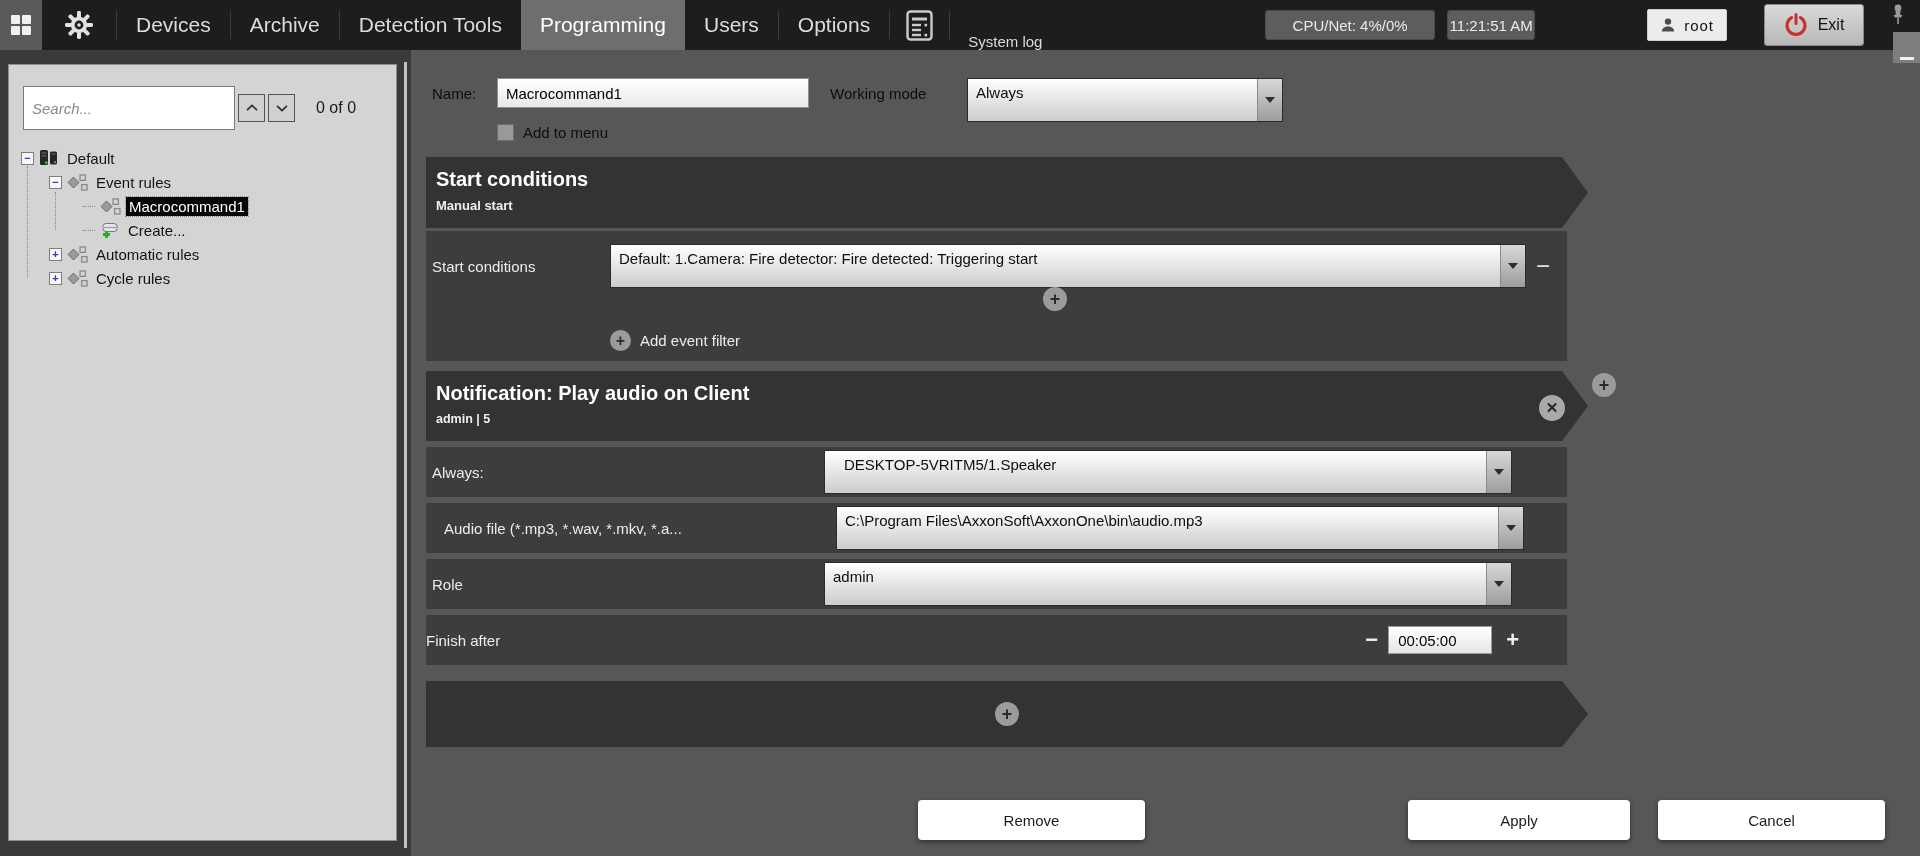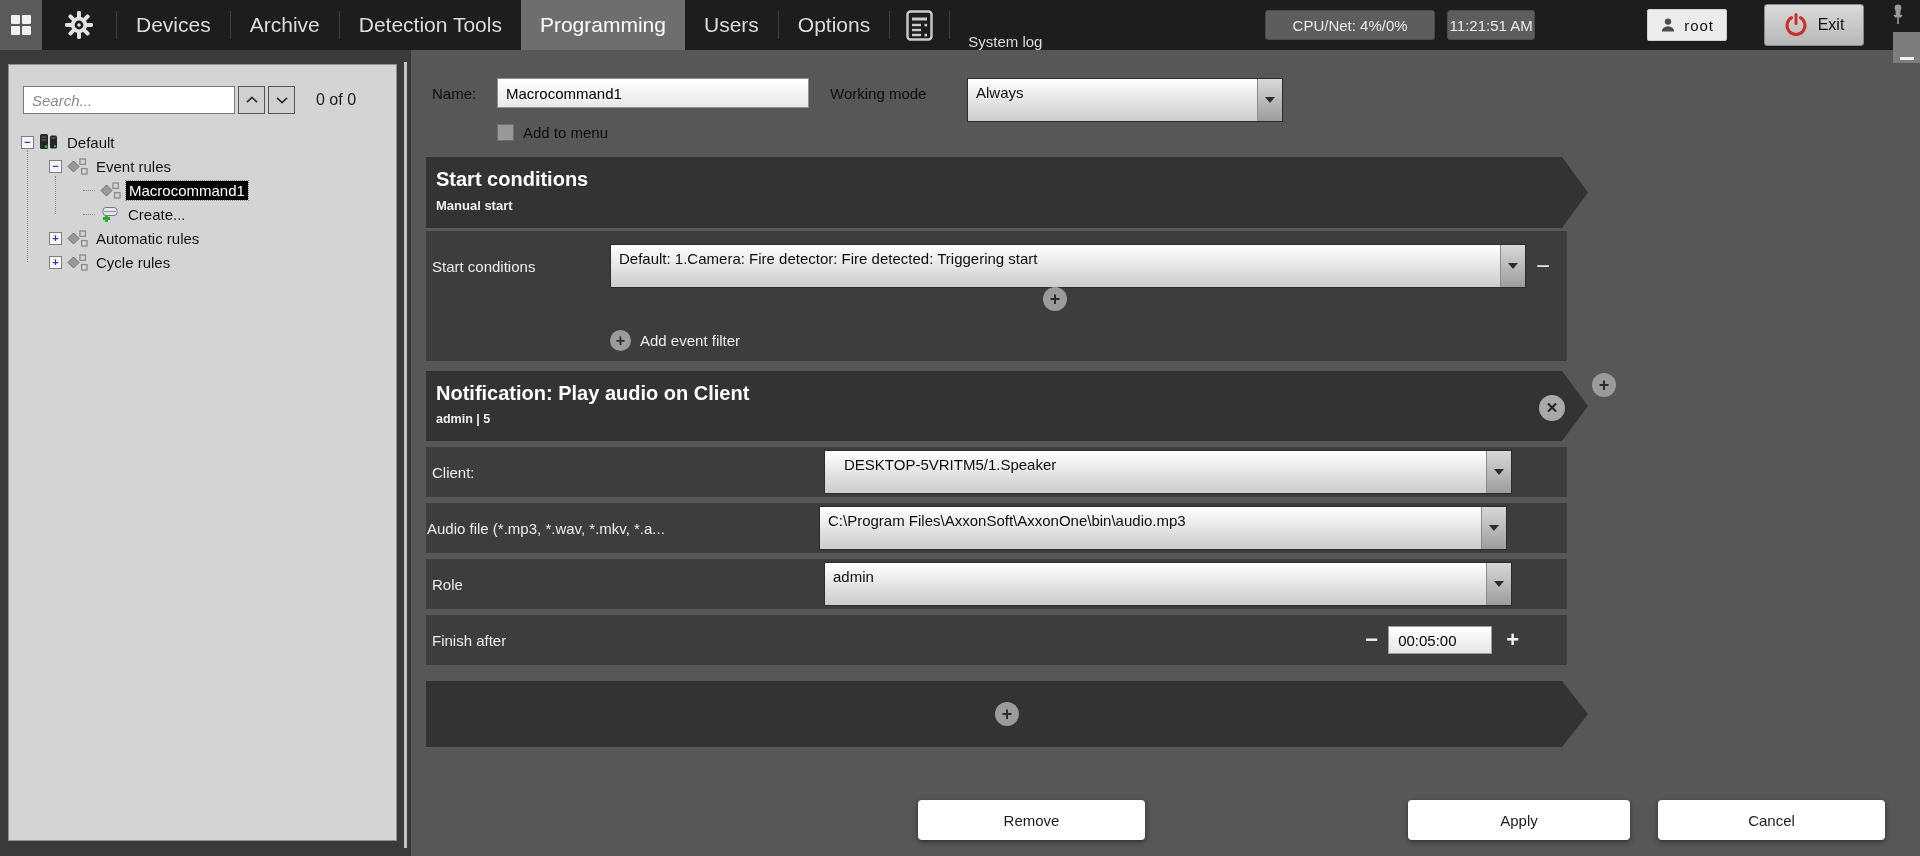--- a/index.html
+++ b/index.html
@@ -30,21 +30,21 @@
   .mini-btn { position:absolute; left:1893px; top:32px; width:27px; height:31px; background:#7d7d7d; border:none; z-index:6; }
   .mini-btn::after { content:""; display:block; width:14px; height:3px; background:#f2f2f2; margin:21px auto 0; }
 
   
   .left-strip { position:absolute; left:0; top:50px; width:411px; height:806px; background:#3a3a3a; }
   .splitter { position:absolute; left:404px; top:62px; width:3px; height:786px; background:#c2c2c2; z-index:2; cursor:col-resize; }
 
   .sidebar { position:absolute; left:8px; top:64px; width:389px; height:777px; background:#d4d4d4;
              border:1px solid #8f8f8f; z-index:1; }
   .search-row { display:flex; align-items:center; padding:21px 12px 6px 14px; }
-  .search-input { width:212px; height:28px; border:1px solid #7a7a7a; background:#ffffff; font-style:italic;
+  .search-input { width:212px; height:44px; border:1px solid #7a7a7a; background:#ffffff; font-style:italic;
                   font-size:15px; padding:0 8px; color:#ec4899; font-family:inherit; }
   .search-input::placeholder { color:#8a8a8a; font-style:italic; }
   .nav-btn { width:27px; height:28px; margin-left:3px; background:#d0d0d0; border:1px solid #555;
              display:flex; align-items:center; justify-content:center; padding:0; cursor:pointer; }
   .counter { margin-left:21px; font-size:16px; color:#1a1a1a; }
 
   .tree { position:relative; margin-top:10px; font-size:15px; color:#141414; }
   .tree-row { height:24px; display:flex; align-items:center; gap:5px; cursor:default; }
   .ind0 { padding-left:12px; } .ind1 { padding-left:40px; } .ind2 { padding-left:74px; }
   .expander { width:13px; height:13px; flex:none; background:#f7f7f7; border:1px solid #7d7d7d; color:#2a3cb8;
@@ -306,51 +306,51 @@
   </div>
 
   <div class="abs banner" style="left:0; top:307px; width:1162px; height:70px;">
     <h2>Notification: Play audio on Client</h2>
     <div class="sub" style="font-size:12.5px;">admin | 5</div>
     <button class="x-circle" style="position:absolute; left:1113px; top:24px;">✕</button>
   </div>
   <button class="plus-circle" style="position:absolute; left:1166px; top:309px;">+</button>
 
   <div class="dark-block" style="left:0; top:383px; width:1141px; height:50px; display:flex; align-items:center;">
-    <span class="row-label" style="margin-left:6px; width:392px;">Client:</span>
+    <span class="row-label" style="margin-left:6px; width:392px;">Always:</span>
     <div class="combo" style="width:688px;padding-left:11px;">
       <div class="combo-val">DESKTOP-5VRITM5/1.Speaker</div>
       <div class="combo-btn">
           <span class="tri"></span>
         </div>
     </div>
   </div>
 
   <div class="dark-block" style="left:0; top:439px; width:1141px; height:50px; display:flex; align-items:center;">
-    <span class="row-label" style="margin-left:1px; width:392px;">Audio file (*.mp3, *.wav, *.mkv, *.a...</span>
+    <span class="row-label" style="margin-left:18px; width:392px;">Audio file (*.mp3, *.wav, *.mkv, *.a...</span>
     <div class="combo" style="width:688px;">
       <div class="combo-val">C:\Program Files\AxxonSoft\AxxonOne\bin\audio.mp3</div>
       <div class="combo-btn">
           <span class="tri"></span>
         </div>
     </div>
   </div>
 
   <div class="dark-block" style="left:0; top:495px; width:1141px; height:50px; display:flex; align-items:center;">
     <span class="row-label" style="margin-left:6px; width:392px;">Role</span>
     <div class="combo" style="width:688px;">
       <div class="combo-val">admin</div>
       <div class="combo-btn">
           <span class="tri"></span>
         </div>
     </div>
   </div>
 
   <div class="dark-block" style="left:0; top:551px; width:1141px; height:50px; display:flex; align-items:center;">
-    <span class="row-label" style="margin-left:6px; flex:1;">Finish after</span>
+    <span class="row-label" style="flex:1;">Finish after</span>
     <button class="pm-glyph">−</button>
     <input class="time-input" style="margin: 0px 14px 0px 10px;" value="00:05:00">
     <button class="pm-glyph" style="margin-right:48px;">+</button>
   </div>
 
   <div class="abs banner" style="left:0; top:617px; width:1162px; height:66px; display:flex; align-items:center; justify-content:center;">
     <button class="plus-circle">+</button>
   </div>
 
   <button class="white-btn" style="left:492px; top:736px; width:227px;">Remove</button>

